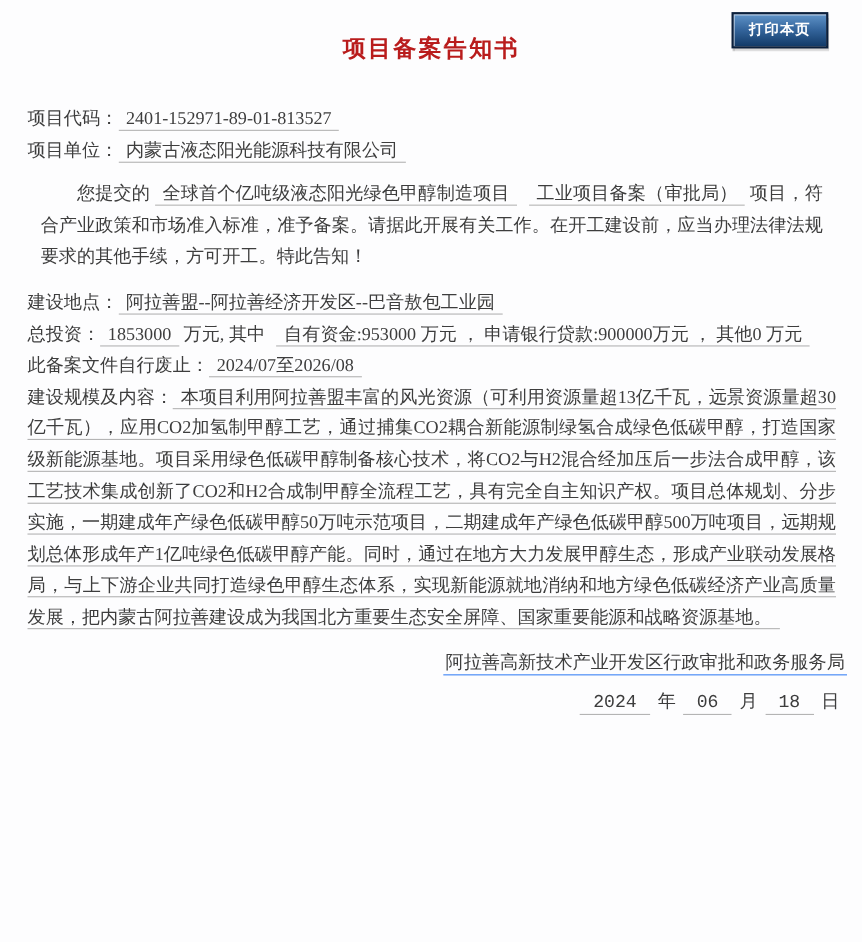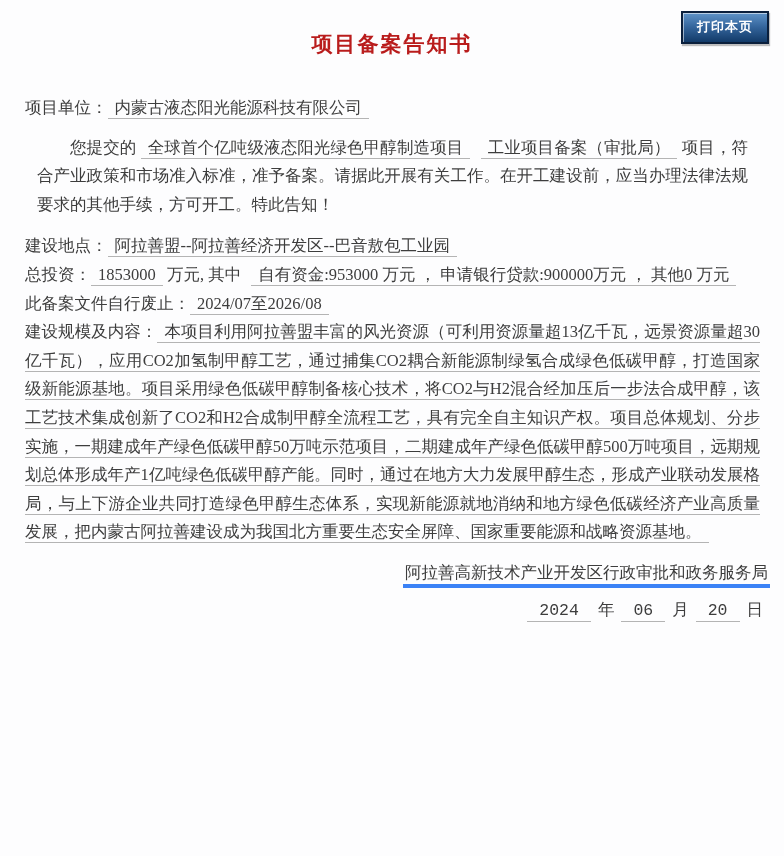--- a/index.html
+++ b/index.html
@@ -6,21 +6,21 @@
   html, body { margin: 0; padding: 0; background: #ffffff; }
   .page {
     width: 784px; height: 856px;
     background: #fdfdfe;
     position: relative;
     overflow: hidden;
     font-family: "Liberation Serif", serif;
     color: #3d3d3d;
   }
   .print-btn {
-    position: absolute; top: 11px; right: 15px;
+    position: absolute; top: 11px; right: 31px;
     padding: 5px 14px 6px;
     font-family: "Liberation Sans", sans-serif;
     font-size: 13px; font-weight: bold;
     color: #ffffff;
     background: linear-gradient(to bottom, #5f93c8 0%, #34659c 48%, #123a68 100%);
     border: 2px solid #0a1f3c;
     box-shadow: inset 1px 1px 0 rgba(255,255,255,0.55), 1px 2px 1px rgba(0,0,0,0.25);
     cursor: pointer;
     letter-spacing: 1px;
   }
@@ -50,36 +50,39 @@
     margin-top: 6px;
   }
   .note .note-label { font-weight: bold; }
   .footer {
     margin-top: 12px;
     padding-right: 14px;
     text-align: right;
     font-size: 16.5px;
     line-height: 28.6px;
   }
-  .agency { border-bottom: 4px solid #3b82f6; padding: 0 2px 2px; }
+  .agency { border-bottom: 1px solid #3b82f6; padding: 0 2px 2px; }
   .date-line { margin-top: 8px; }
   .date-line .u { padding: 0 12px 1px; font-family: Liberation Mono, monospace; }
   .date-unit { margin: 0 7px; }
 </style>
 </head>
 <body>
 
 <div class="page">
 
   <button class="print-btn">打印本页</button>
 
   <h1 class="title">项目备案告知书</h1>
 
   <div class="doc">
 
+    <div>
+      <span>项目代码：</span><span class="u pad">2401-152971-89-01-813527</span>
+    </div>
 
     <div>
       <span>项目单位：</span><span class="u pad">内蒙古液态阳光能源科技有限公司</span>
     </div>
 
     <p class="para1">
       <span>您提交的</span>
       <span class="u pad">全球首个亿吨级液态阳光绿色甲醇制造项目</span>
       <span class="u pad gapl">工业项目备案（审批局）</span>
       <span>项目，符合产业政策和市场准入标准，准予备案。请据此开展有关工作。在开工建设前，应当办理法律法规要求的其他手续，方可开工。特此告知！</span>
@@ -105,17 +108,17 @@
 
 
 
   </div>
 
   <div class="footer">
     <div>
       <span class="agency">阿拉善高新技术产业开发区行政审批和政务服务局</span>
     </div>
     <div class="date-line">
-      <span class="u">2024</span><span class="date-unit">年</span><span class="u">06</span><span class="date-unit">月</span><span class="u">20</span><span class="date-unit">日</span>
+      <span class="u">2024</span><span class="date-unit">年</span><span class="u">06</span><span class="date-unit">月</span><span class="u">18</span><span class="date-unit">日</span>
     </div>
   </div>
 
 </div>
 
 </body></html>

